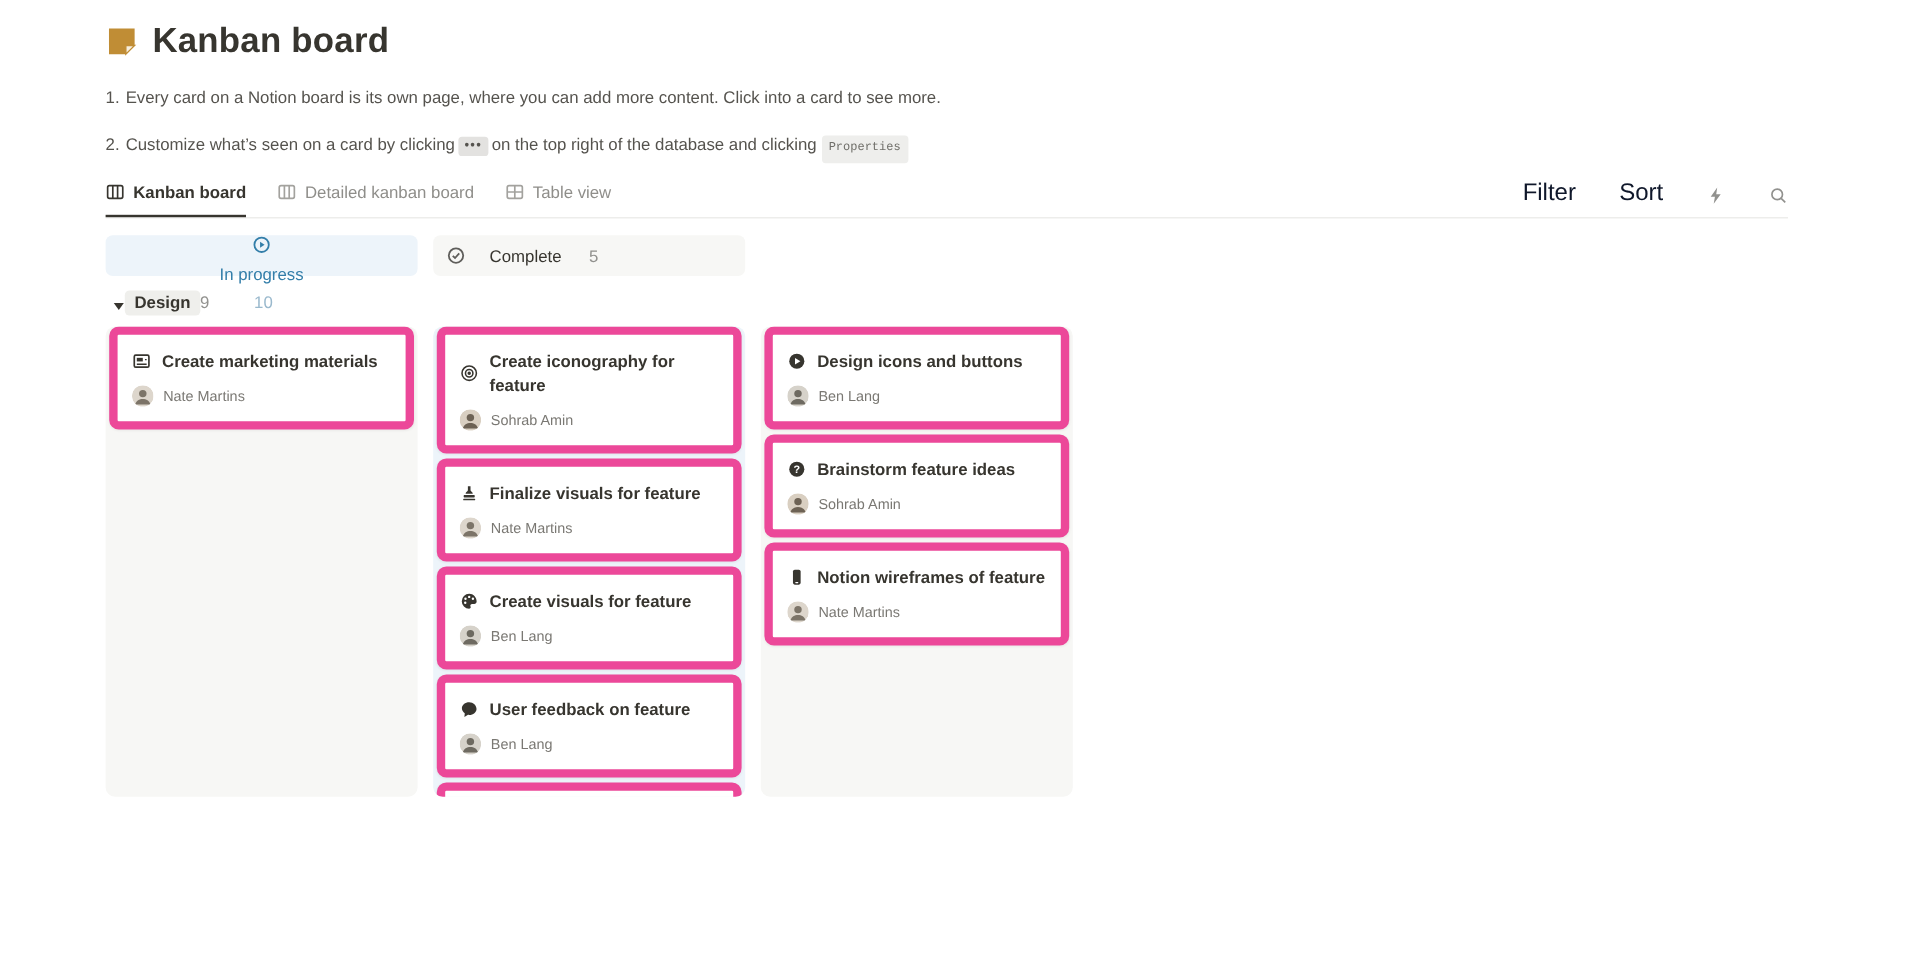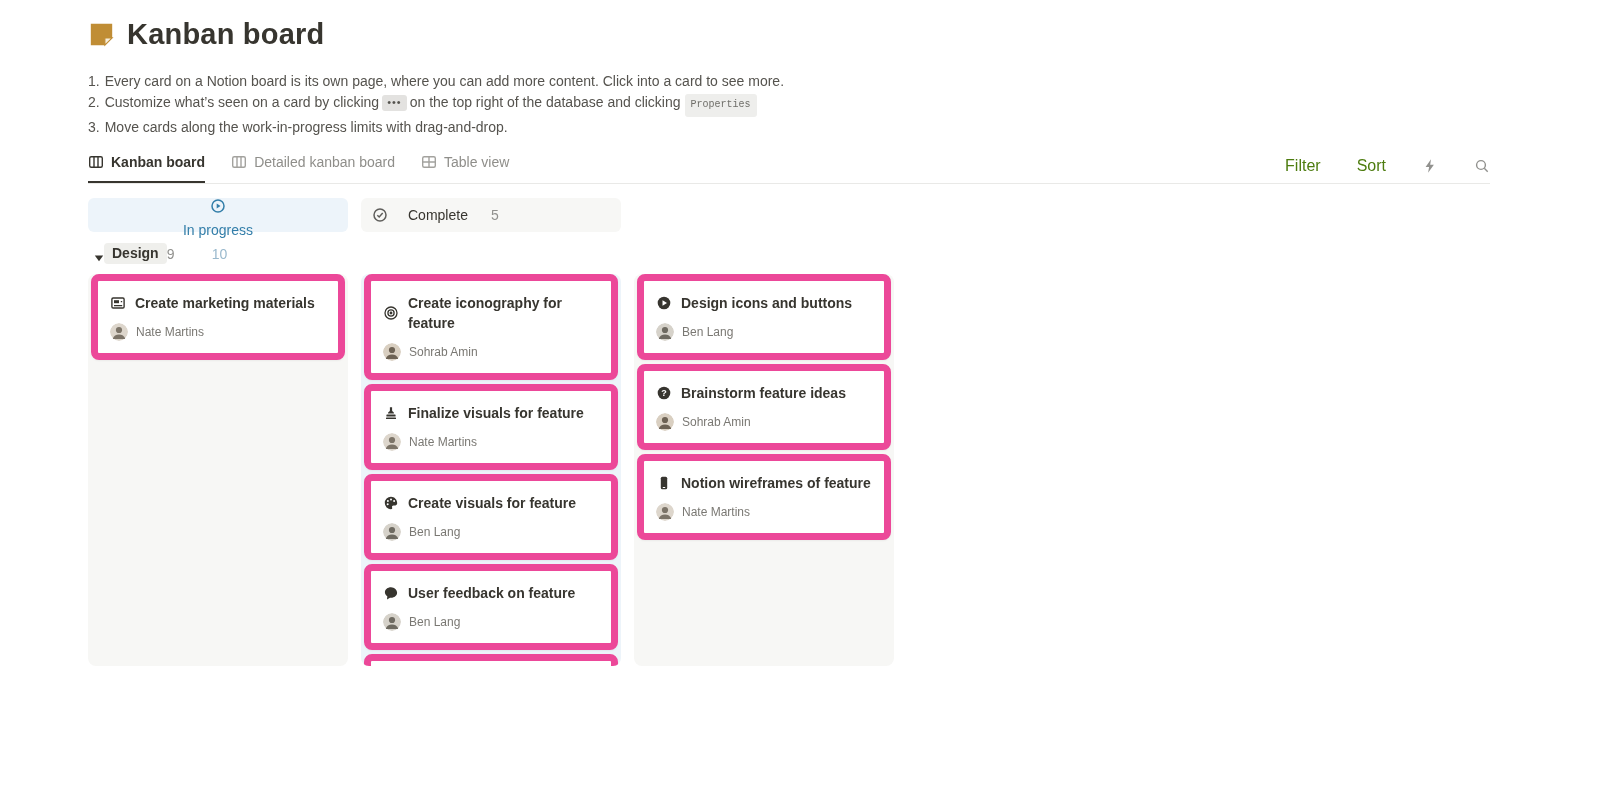--- a/index.html
+++ b/index.html
@@ -16,21 +16,21 @@
   .title-row h1 { font-size:29px; margin:0; font-weight:700; letter-spacing:0.2px; }
   .page-icon { width:27px; height:27px; display:inline-block; }
 
   
   .intro { margin-top:26px; width:758px; font-size:14.5px; line-height:21px; }
   .intro .b { font-weight:700; color:#37352f; }
   .intro .g { color:#9b9a97; }
 
   
   .steps { margin-top:20px; font-size:14px; line-height:20.5px; color:#55534e; }
-  .step { margin-top:0; display:block; }
+  .step { margin-top:18px; display:block; }
   .step .num { margin-right:5px; }
   .chip-dots {
     background:#e3e2e0; color:#55534e; border-radius:3px;
     padding:0 5px 2px 5px; font-size:11px; letter-spacing:1px; margin:0 3px;
     display:inline-block; line-height:14px; vertical-align:1px;
   }
   .chip-code {
     background:#eeeeec; color:#6f6e69; border-radius:3px;
     font-family:"Liberation Mono", monospace; font-size:10px;
     padding:1px 6px 2px 6px; margin-left:4px; display:inline-block;
@@ -42,21 +42,21 @@
   .tabbar { margin-top:14px; display:flex; align-items:flex-end;
     border-bottom:1px solid #e9e9e7; height:32px; }
   .tabs { display:flex; gap:26px; height:100%; }
   .tab { display:flex; align-items:center; gap:7px; font-size:14px;
     color:#8f8e8a; padding-bottom:9px; cursor:pointer; height:100%;
     border-bottom:2px solid transparent; margin-bottom:-1px; }
   .tab.active { color:#37352f; font-weight:700; border-bottom-color:#37352f; }
   .tab .ticon { width:16px; height:16px; display:inline-block; }
   .tab.active .ticon { color:#37352f; } .tab .ticon { color:#a3a29e; }
   .tab-tools { margin-left:auto; display:flex; align-items:center; gap:36px;
-    color:#4d7c0f; font-size:16px; padding-bottom:8px; }
+    color:#0f172a; font-size:20px; padding-bottom:8px; }
   .tool { cursor:pointer; }
   .tool-icon { width:16px; height:16px; display:inline-block; color:#91918e; }
 
   
   .board { margin-top:14px; }
   .pill-row { display:flex; gap:13px; }
   .pill { width:260px; height:34px; border-radius:6px; display:flex;
     align-items:center; gap:8px; padding:0 11px; font-size:14px; font-weight:500; }
   .pill .sicon { width:16px; height:16px; display:inline-block; flex:0 0 auto; }
   .pill .cnt { font-weight:400; margin-left:3px; }
@@ -94,21 +94,20 @@
         <path d="M15 21.5 v-6.5 h6.5 Z" fill="#f7eedd" stroke="#c08d35" stroke-width="1"></path>
       </svg>
     </span>
     <h1>Kanban board</h1>
   </div>
 
 
   <div class="steps">
     <span class="step"><span class="num">1.</span><span>Every card on a Notion board is its own page, where you can add more content. Click into a card to see more.</span></span>
     <span class="step"><span class="num">2.</span><span>Customize what’s seen on a card by clicking</span><span class="chip-dots">•••</span><span>on the top right of the database and clicking</span><span class="chip-code">Properties</span></span>
-    <span class="step"><span class="num">3.</span><span>Move cards along the work-in-progress limits with drag-and-drop.</span></span>
   </div>
 
 
   <div class="tabbar">
     <div class="tabs">
       <div class="tab active">
         <span class="ticon">
           <svg viewBox="0 0 16 16" width="16" height="16" fill="none" stroke="currentColor" stroke-width="1.4">
             <rect x="1.7" y="2.7" width="12.6" height="10.6" rx="1.5"></rect>
             <path d="M6 2.7 v10.6 M10 2.7 v10.6"></path>

